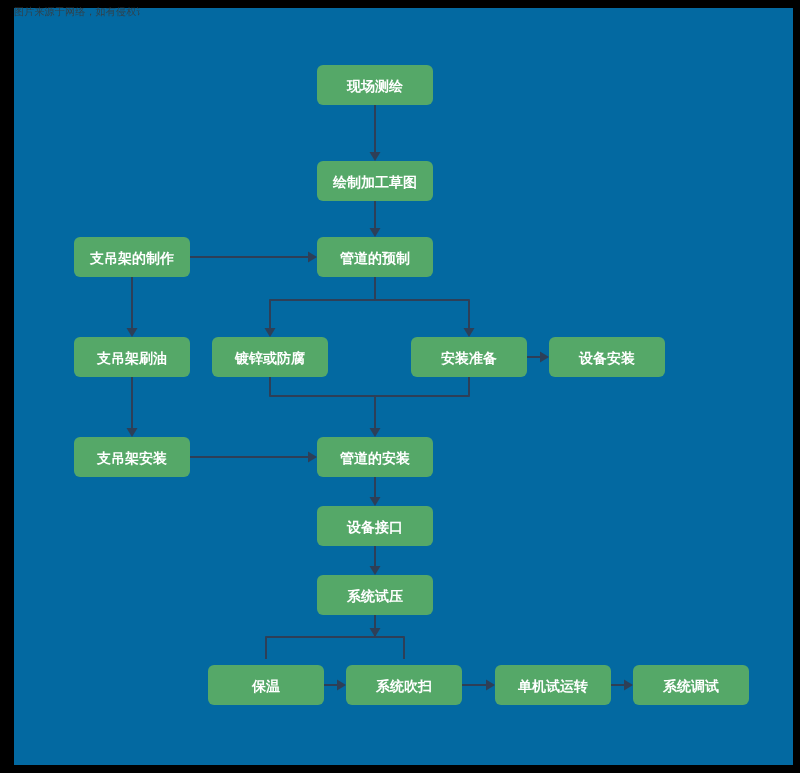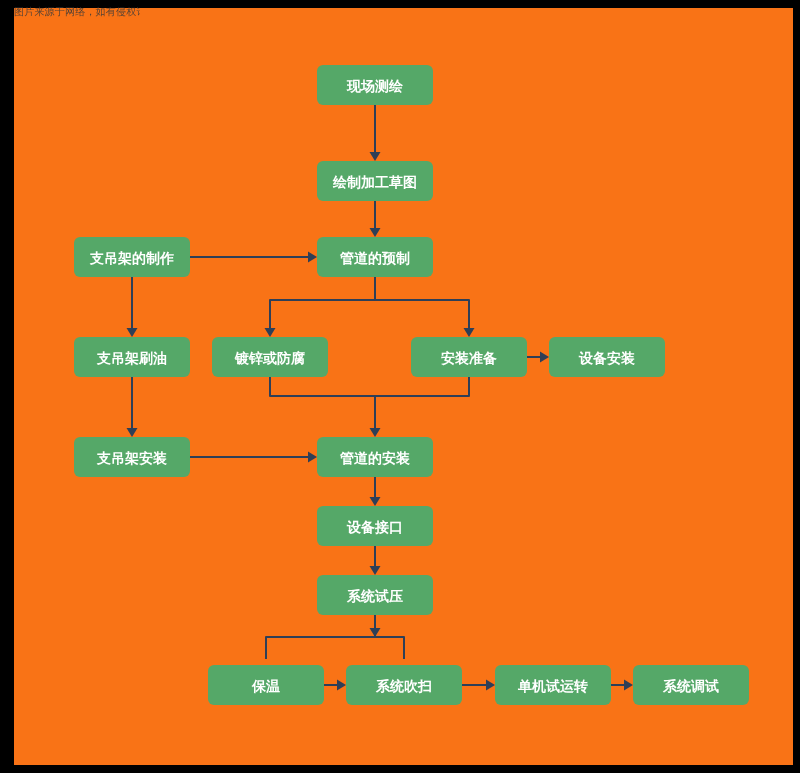--- a/index.html
+++ b/index.html
@@ -35,21 +35,21 @@
     opacity: 0.85;
     z-index: 5;
     pointer-events: none;
   }
   #canvas-frame {
     position: absolute;
     left: 14px;
     top: 8px;
     width: 779px;
     height: 757px;
-    background: #f97316;
+    background: #0369a1;
     overflow: hidden;
   }
   #flow-svg {
     display: block;
     width: 779px;
     height: 757px;
   }
   .node-rect {
     stroke: none;
   }

